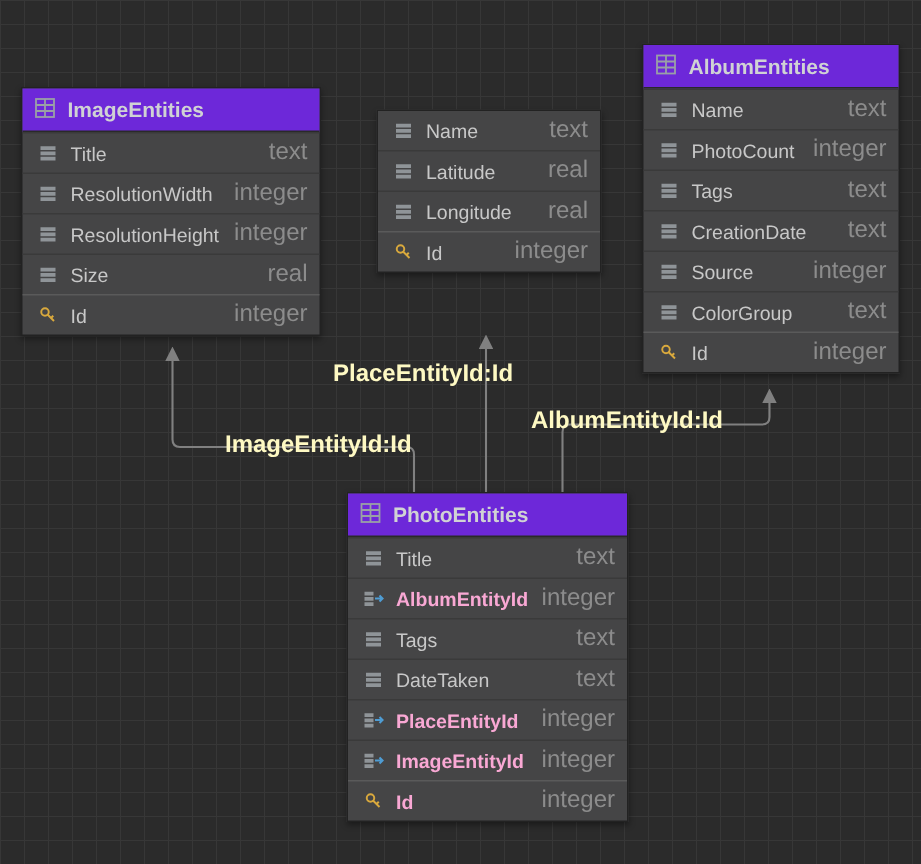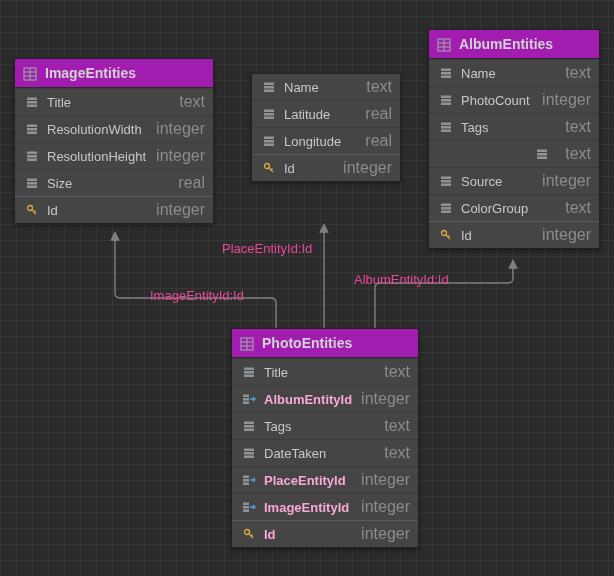--- a/index.html
+++ b/index.html
@@ -24,41 +24,40 @@
 }
 .entity {
   position: absolute;
   background: #454546;
   border: 1px solid #222;
   font-size: 13px;
   box-shadow: 0 2px 4px rgba(0,0,0,0.4);
 }
 .entity-header {
   display: flex;
-  align-items: flex-end;
+  align-items: flex-start;
   padding: 6px 8px;
-  background: #a21caf;
+  background: #6d28d9;
   border-bottom: 1px solid #2a2a2a;
 }
 .entity-header .title {
   font-weight: 600;
   font-size: 14px;
   color: #d0d2d4;
 }
 .entity-header .icon-slot {
   margin-right: 8px;
   display: flex;
   align-items: center;
 }
 .row {
   display: flex;
   align-items: center;
   padding: 4px 8px;
   border-top: 1px solid #3a3a3a;
-  justify-content: flex-end;
 }
 .row:first-of-type { border-top: none; }
 .row .icon-slot {
   width: 18px;
   display: flex;
   align-items: center;
   justify-content: center;
   margin-right: 6px;
 }
 .row .col-name {
@@ -70,23 +69,24 @@
   color: #f9a8d4;
 }
 .row .col-type {
   color: #8c8c8c;
   font-size: 16px;
   margin-left: 8px;
 }
 .row.sep-top { border-top: 1px solid #5a5a5a; }
 .rel-label {
   position: absolute;
-  font-size: 13px;
-  color: #ec4899;
+  font-size: 16px;
+  color: #fef9c3;
   white-space: nowrap;
+  font-weight: bold;
 }
 </style>
 </head>
 <body>
 
 <svg class="connectors">
   <defs>
     <marker id="arrow" viewBox="0 0 10 10" refX="8" refY="5" markerWidth="7" markerHeight="7" orient="auto">
       <path d="M 0 0 L 10 5 L 0 10 z" fill="#808080"></path>
     </marker>
@@ -265,20 +265,21 @@
     <span class="col-type">text</span>
   </div>
   <div class="row">
     <span class="icon-slot">
         <svg width="12" height="12" viewBox="0 0 12 12">
           <rect x="1" y="1.5" width="10" height="2.5" fill="#8f9498"></rect>
           <rect x="1" y="5" width="10" height="2.5" fill="#8f9498"></rect>
           <rect x="1" y="8.5" width="10" height="2.5" fill="#8f9498"></rect>
         </svg>
       </span>
+    <span class="col-name">CreationDate</span>
     <span class="col-type">text</span>
   </div>
   <div class="row">
     <span class="icon-slot">
         <svg width="12" height="12" viewBox="0 0 12 12">
           <rect x="1" y="1.5" width="10" height="2.5" fill="#8f9498"></rect>
           <rect x="1" y="5" width="10" height="2.5" fill="#8f9498"></rect>
           <rect x="1" y="8.5" width="10" height="2.5" fill="#8f9498"></rect>
         </svg>
       </span>

